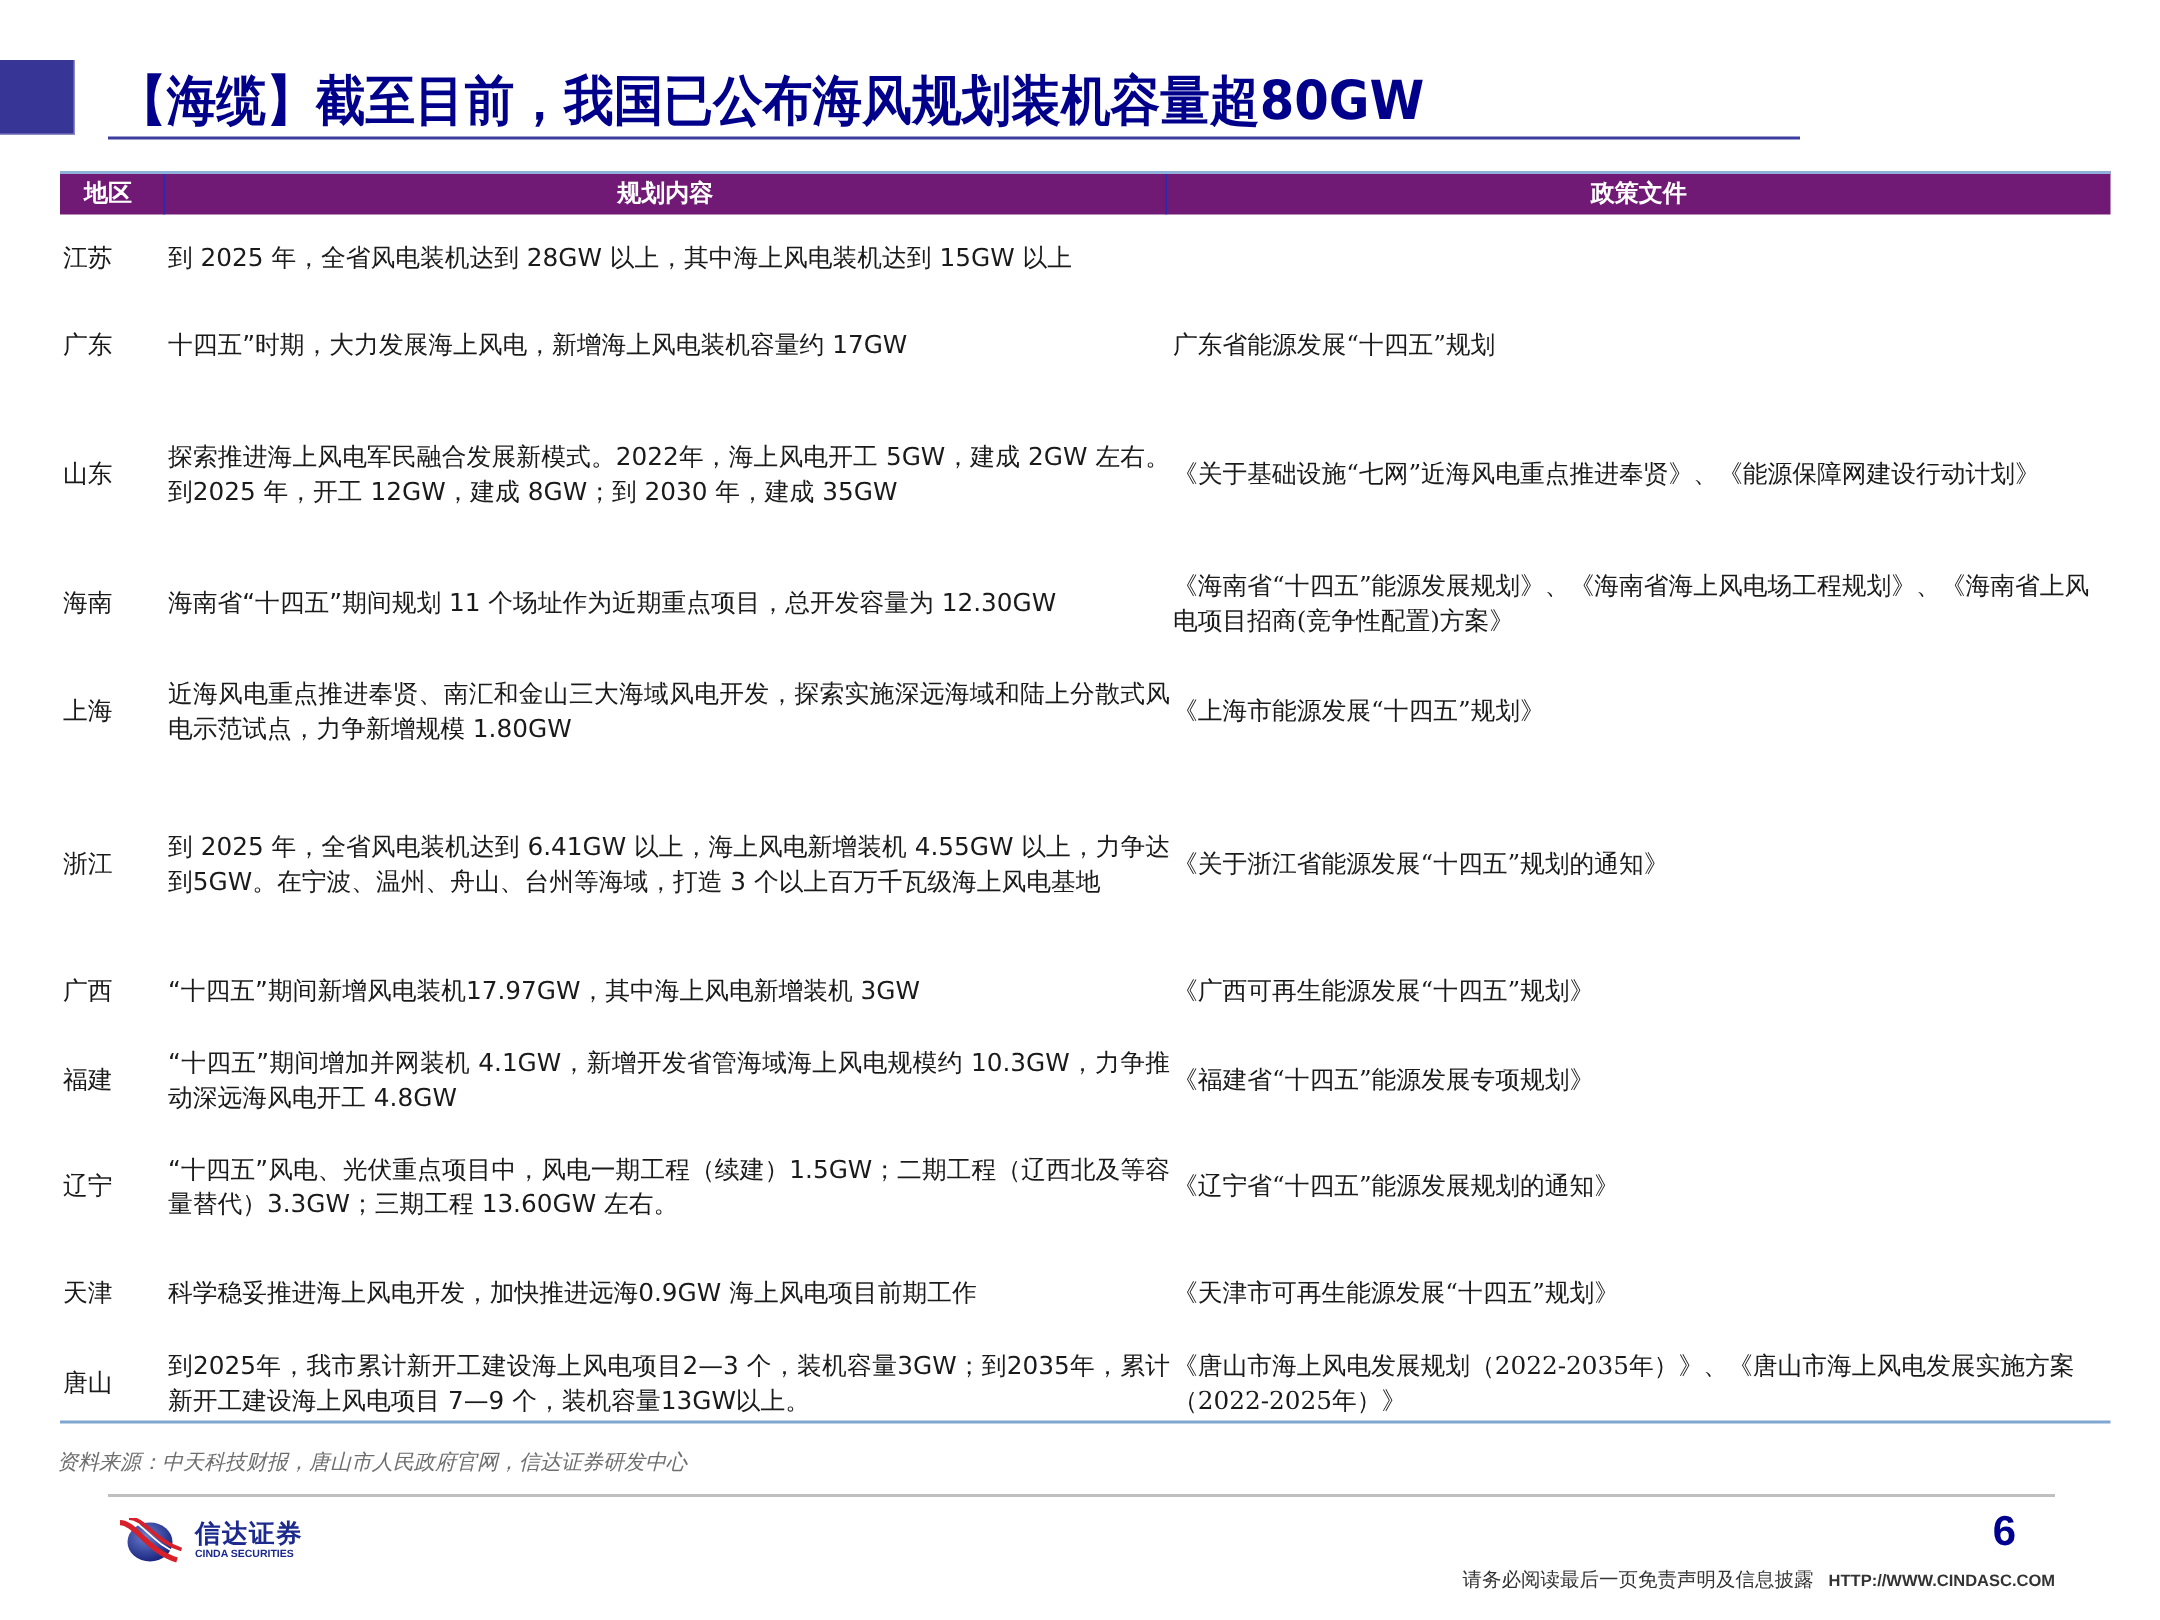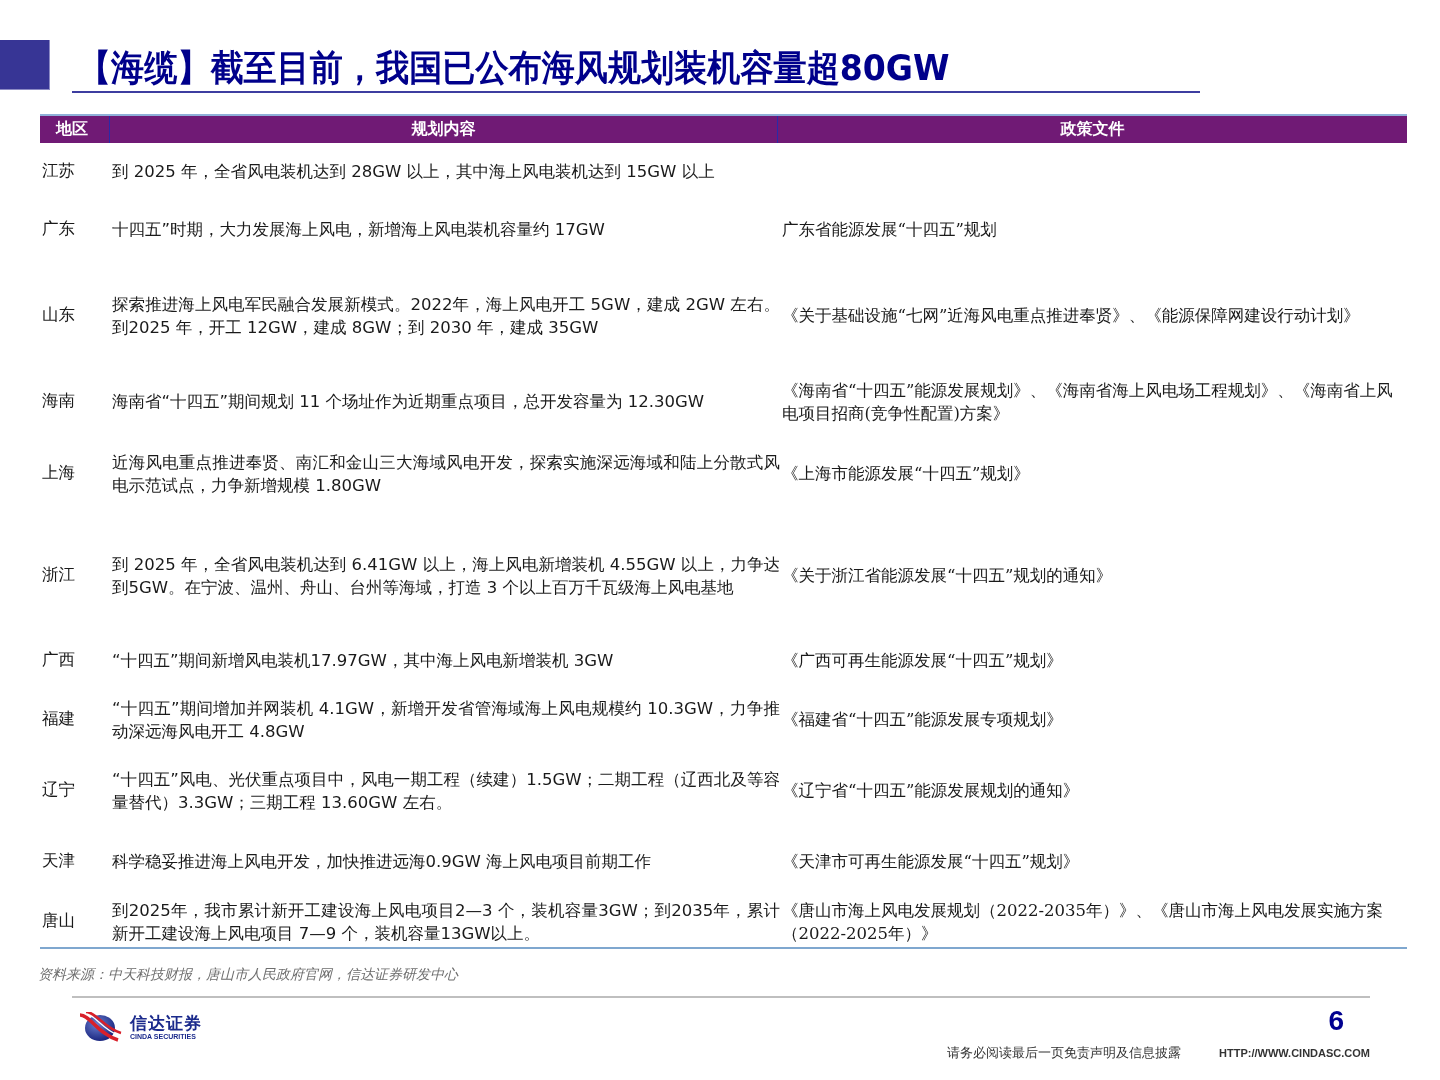--- a/index.html
+++ b/index.html
@@ -10,37 +10,37 @@
   .title { position: absolute; left: 78px; top: 44px; font-size: 36px; font-weight: bold; color: #00008b; letter-spacing: 0px; white-space: nowrap; line-height: 48px; font-family: "DejaVu Sans", sans-serif; transform: scaleX(0.92); transform-origin: left center; }
   .title-rule { position: absolute; left: 72px; top: 91px; width: 1128px; height: 2px; background: #3d3da0; }
 
   .table { position: absolute; left: 40px; top: 114px; width: 1367px; }
   .thead { display: flex; height: 29px; background: #701a75; border-top: 2px solid #8fb0d8; color: #ffffff; font-weight: bold; font-size: 16px; align-items: center; }
   .thead .c1 { width: 70px; padding-left: 16px; border-right: 1px solid #2a2aa8; height: 100%; display: flex; align-items: center; }
   .thead .c2 { width: 668px; text-align: center; border-right: 1px solid #2a2aa8; height: 100%; display: flex; align-items: center; justify-content: center; }
   .thead .c3 { flex: 1; text-align: center; height: 100%; display: flex; align-items: center; justify-content: center; }
 
   .row { position: absolute; left: 0; width: 1367px; display: flex; align-items: center; font-size: 16.5px; line-height: 23.5px; }
-  .row .r-region { width: 70px; padding-left: 2px; font-family: Liberation Mono, monospace; }
+  .row .r-region { width: 70px; padding-left: 2px; font-family: Liberation Serif, serif; }
   .row .r-plan { width: 670px; padding-left: 2px; font-family: "DejaVu Sans", sans-serif; letter-spacing: 0px; text-align: justify; }
   .row .r-policy { flex: 1; padding-left: 2px; font-family: "DejaVu Serif", serif; }
   .table-bottom { position: absolute; left: 40px; top: 947px; width: 1367px; height: 2px; background: #7fa7cf; }
 
   .source { position: absolute; left: 38px; top: 966px; font-size: 14px; color: #6e6e6e; font-style: italic; font-family: "DejaVu Serif", serif; white-space: nowrap; }
   .footer-rule { position: absolute; left: 72px; top: 996px; width: 1298px; height: 2px; background: #bfbfbf; }
 
   .logo { position: absolute; left: 78px; top: 1012px; display: flex; align-items: center; }
   .logo-mark { width: 44px; height: 30px; margin-right: 8px; }
   .logo-text { display: flex; flex-direction: column; }
   .logo-cn { font-size: 17px; font-weight: bold; color: #1b2a8c; line-height: 18px; letter-spacing: 1px; }
   .logo-en { font-size: 7px; font-weight: bold; color: #1b2a8c; line-height: 9px; font-family: "Liberation Sans", sans-serif; }
 
   .page-num { position: absolute; right: 96px; top: 1005px; font-size: 28px; font-weight: bold; color: #000090; font-family: "Liberation Sans", sans-serif; }
   .disclaimer { position: absolute; right: 70px; top: 1044px; font-size: 13px; color: #333333; white-space: nowrap; display: flex; align-items: baseline; gap: 10px; }
-  .disclaimer .url { font-size: 11px; font-weight: bold; font-family: "Liberation Sans", sans-serif; color: #333; margin-left: 28px; }
+  .disclaimer .url { font-size: 11px; font-weight: bold; font-family: "Liberation Sans", sans-serif; color: #333; }
 </style>
 </head>
 <body>
 
 <div class="corner-square"></div>
 <div class="title">【海缆】截至目前，我国已公布海风规划装机容量超80GW</div>
 <div class="title-rule"></div>
 
 <div class="table">
   <div class="thead">

